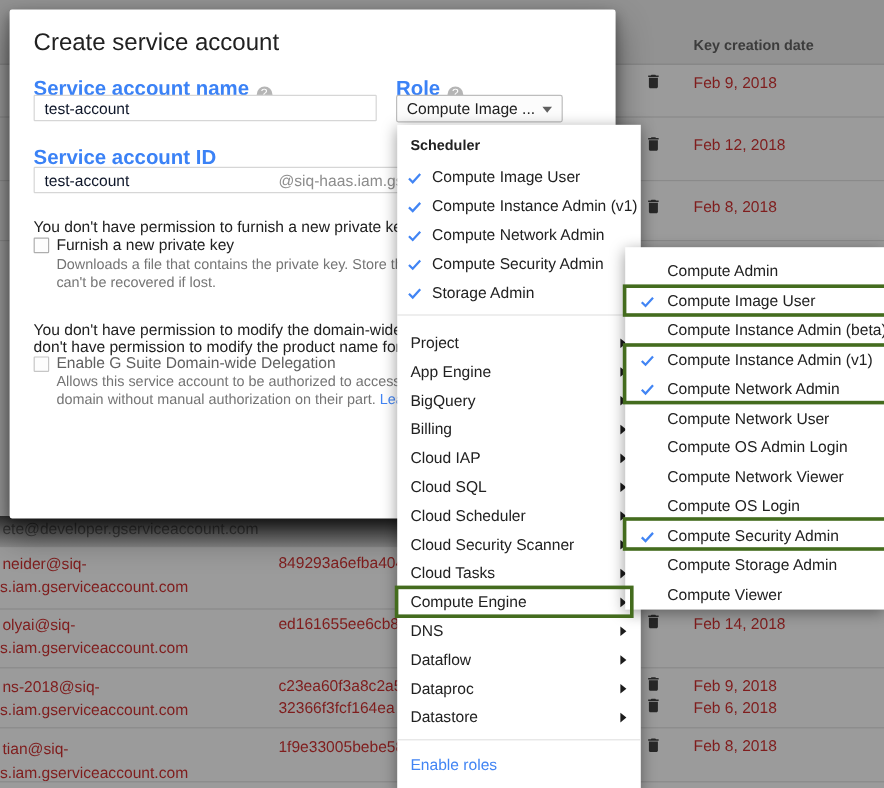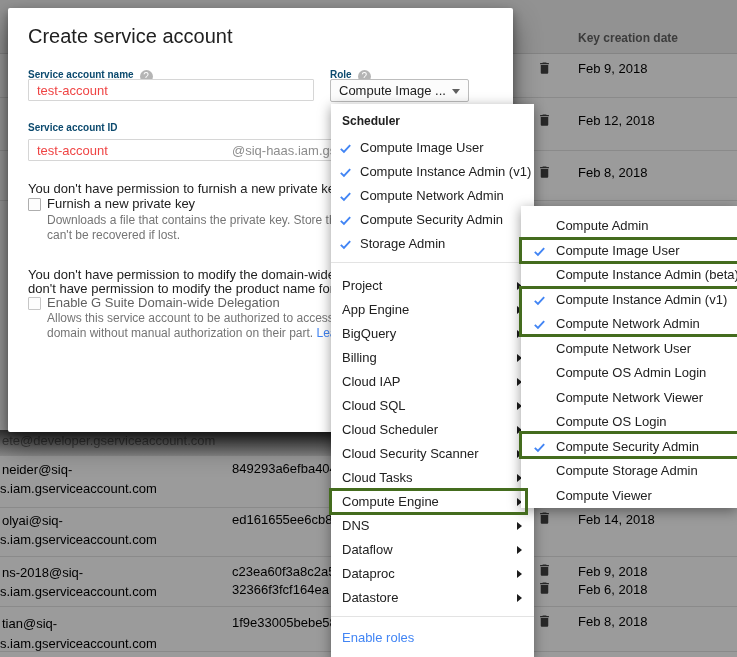--- a/index.html
+++ b/index.html
@@ -4,35 +4,35 @@
 <style>
   html,body{margin:0;padding:0;background:#e0e0e0;}
   *{box-sizing:border-box;font-family:"Liberation Sans",sans-serif;}
   .screen{position:relative;width:737px;height:657px;overflow:hidden;background:#9b9b9b;}
   .abs{position:absolute;}
 
   
   .bg-head{left:0;top:0;width:737px;height:54px;background:#929292;border-bottom:1px solid #848484;}
   .bg-colhead{font-size:12px;font-weight:bold;color:#3c3c3c;}
   .bg-sep{left:0;width:737px;height:1px;background:#8a8a8a;}
-  .bg-txt{font-size:13px;color:#000000;white-space:nowrap;}
+  .bg-txt{font-size:13px;color:#7f1d1d;white-space:nowrap;}
   .trash{width:15px;height:16px;}
   .trash svg{display:block;width:15px;height:16px;fill:#282828;}
   .dark-band{left:0;top:430px;width:522px;height:26px;background:linear-gradient(180deg,#343434,#8a8a8a);z-index:15;}
   .dark-band span{position:absolute;left:2px;top:3px;font-size:13px;color:rgba(0,0,0,0.45);white-space:nowrap;}
 
   
   .dialog{left:8px;top:8px;width:505px;height:424px;background:#fff;border-radius:2px;
           box-shadow:0 14px 28px rgba(0,0,0,.45),0 4px 10px rgba(0,0,0,.35);z-index:20;}
   .dlg-title{font-size:20px;color:#212121;white-space:nowrap;}
-  .f-label{font-size:10px;font-weight:bold;color:#0c4a6e;white-space:nowrap;}
+  .f-label{font-size:17px;font-weight:bold;color:#3b82f6;white-space:nowrap;}
   .help{display:inline-block;width:13px;height:13px;margin-left:6px;border-radius:50%;
         background:#b5b5b5;color:#fff;font-size:10px;line-height:13px;text-align:center;vertical-align:-2px;}
   .help::after{content:"?";}
-  .tin{height:22px;border:1px solid #d6d6d6;border-radius:1px;font-size:13px;color:#ef4444;
+  .tin{height:22px;border:1px solid #d6d6d6;border-radius:1px;font-size:13px;color:#0f172a;
        padding:0 8px;outline:none;background:#fff;}
   .suffix{font-size:13px;color:#8d8d8d;line-height:22px;white-space:nowrap;}
   .selectbox{height:23px;border:1px solid #bdbdbd;border-radius:2px;background:#fcfcfc;font-size:13px;color:#212121;
              line-height:21px;padding:0 22px 0 8px;cursor:pointer;white-space:nowrap;}
   .caret{position:absolute;right:8px;top:9px;width:0;height:0;border-left:4px solid transparent;
          border-right:4px solid transparent;border-top:5px solid #5f5f5f;}
   .note{font-size:13px;color:#212121;white-space:nowrap;}
   .cb{width:13px;height:13px;border:1px solid #aeaeae;border-radius:1px;background:#fdfdfd;}
   .cb.dim{border-color:#c6c6c6;}
   .cb-label{font-size:13px;color:#212121;white-space:nowrap;}

